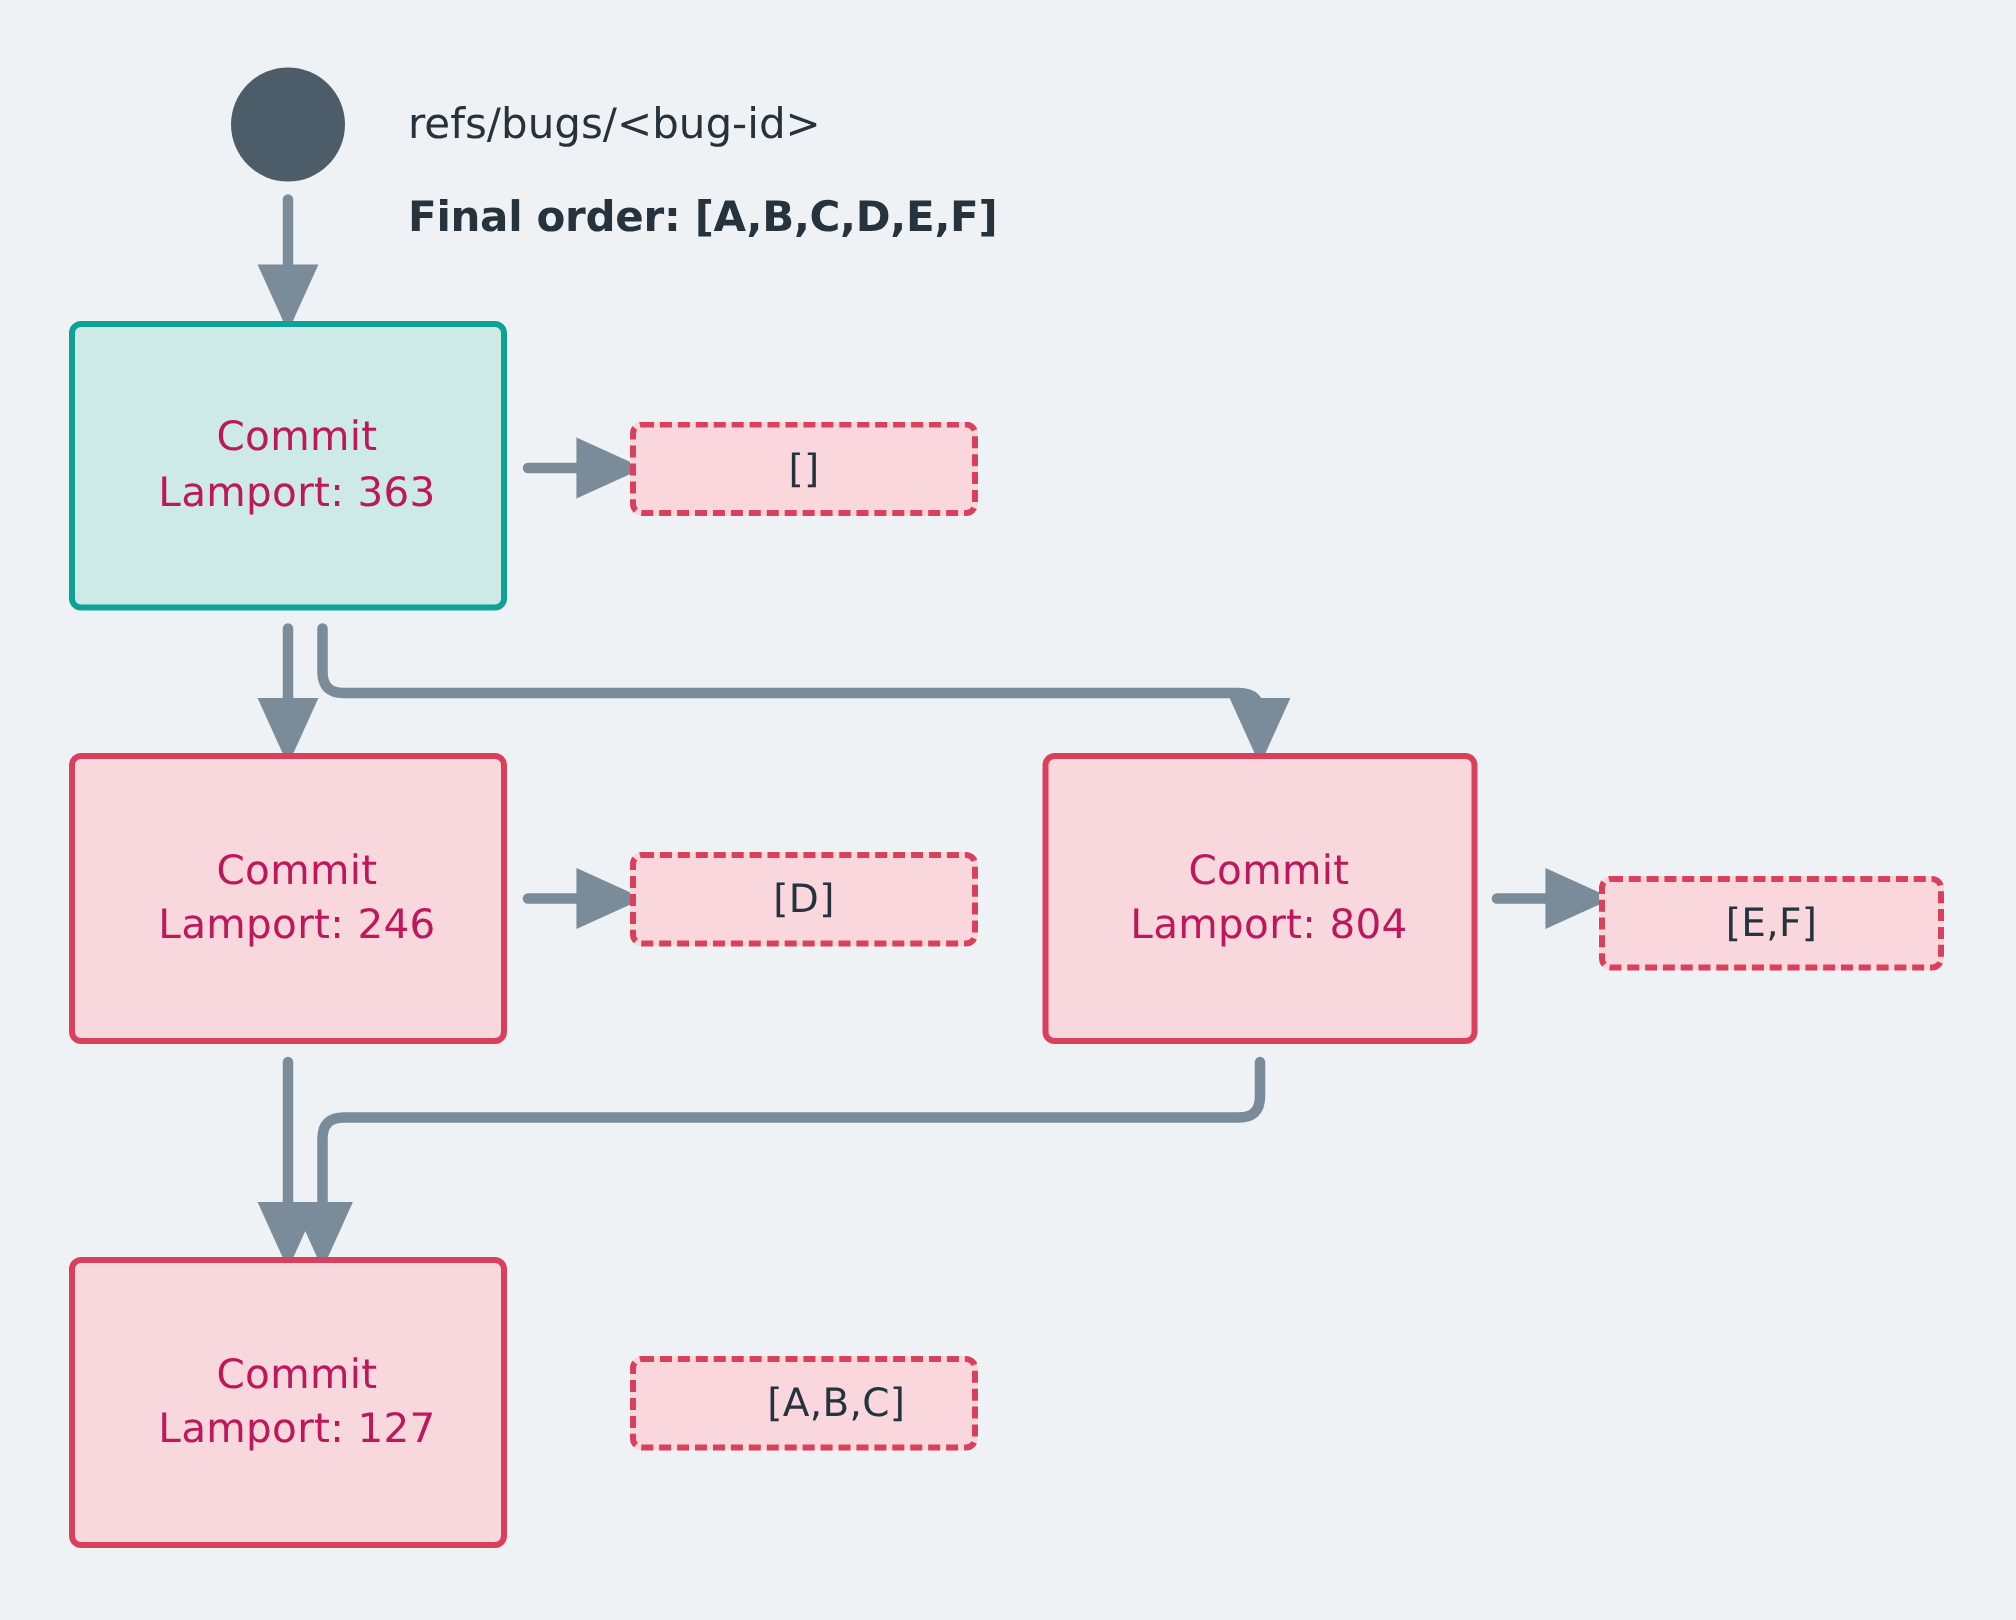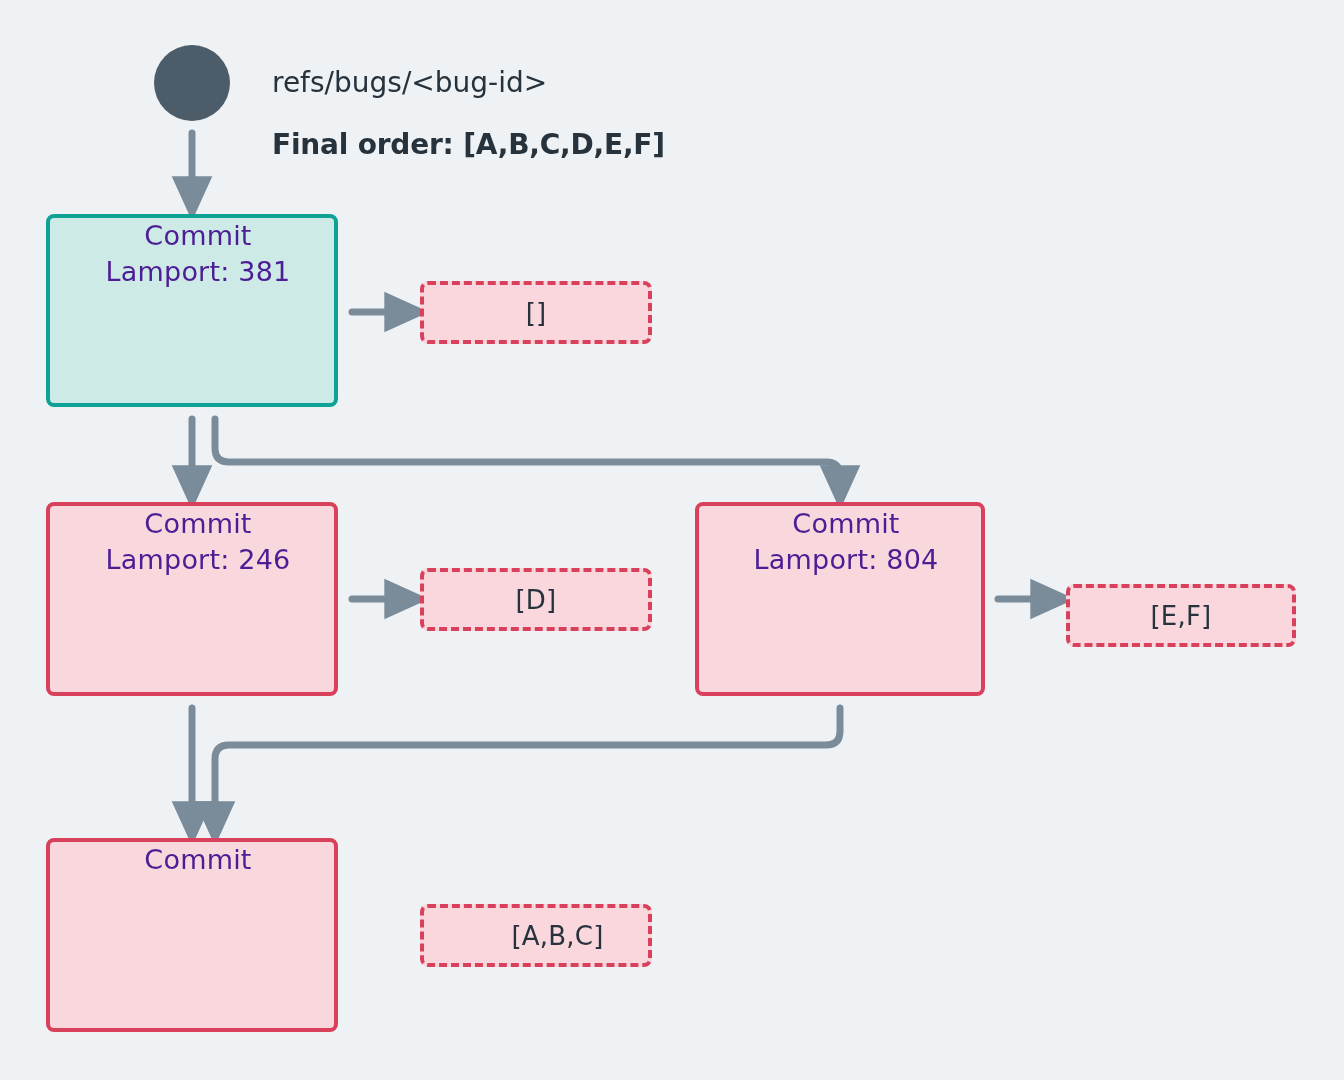--- a/index.html
+++ b/index.html
@@ -22,21 +22,22 @@
     width: 1344px;
     height: 1080px;
   }
   .node-box {
     position: absolute;
     box-sizing: border-box;
     border-radius: 8px;
     display: flex;
     flex-direction: column;
     align-items: center;
-    color: #4c1d95;
+    justify-content: center;
+    color: #be185d;
     font-size: 27px;
     line-height: 1.35;
     letter-spacing: 0.2px;
     padding-left: 12px;
   }
   .node-box.teal {
     background: #cdeae6;
     border: 4px solid #0ea294;
   }
   .node-box.pink {
@@ -97,21 +98,21 @@
     <path d="M192,708 L192,823" fill="none" stroke="#7a8b99" stroke-width="7" stroke-linecap="round" marker-end="url(#ah)"></path>
 
     <path d="M840,708 L840,731 Q840,745 826,745 L229,745 Q215,745 215,759 L215,823" fill="none" stroke="#7a8b99" stroke-width="7" stroke-linecap="round" stroke-linejoin="round" marker-end="url(#ah)"></path>
   </svg>
 
   <div class="ref-label" style="left:272px; top:66px;">refs/bugs/&lt;bug-id&gt;</div>
   <div class="ref-label bold" style="left:272px; top:128px;">Final order: [A,B,C,D,E,F]</div>
 
   <div class="node-box teal" style="left:46px; top:214px; width:292px; height:193px;">
     <span class="node-line">Commit</span>
-    <span class="node-line">Lamport: 381</span>
+    <span class="node-line">Lamport: 363</span>
   </div>
   <div class="tag-box" style="left:420px; top:281px; width:232px; height:63px;">
     <span>[]</span>
   </div>
 
   <div class="node-box pink" style="left:46px; top:502px; width:292px; height:194px;">
     <span class="node-line">Commit</span>
     <span class="node-line">Lamport: 246</span>
   </div>
   <div class="tag-box" style="left:420px; top:568px; width:232px; height:63px;">
@@ -121,18 +122,19 @@
   <div class="node-box pink" style="left:695px; top:502px; width:290px; height:194px;">
     <span class="node-line">Commit</span>
     <span class="node-line">Lamport: 804</span>
   </div>
   <div class="tag-box" style="left:1066px; top:568px; width:230px; height:63px;margin-top:16px;">
     <span>[E,F]</span>
   </div>
 
   <div class="node-box pink" style="left:46px; top:838px; width:292px; height:194px;">
     <span class="node-line">Commit</span>
+    <span class="node-line">Lamport: 127</span>
   </div>
   <div class="tag-box" style="left:420px; top:904px; width:232px; height:63px;padding-left:43px;">
     <span>[A,B,C]</span>
   </div>
 
 </div>
 
 </body></html>

